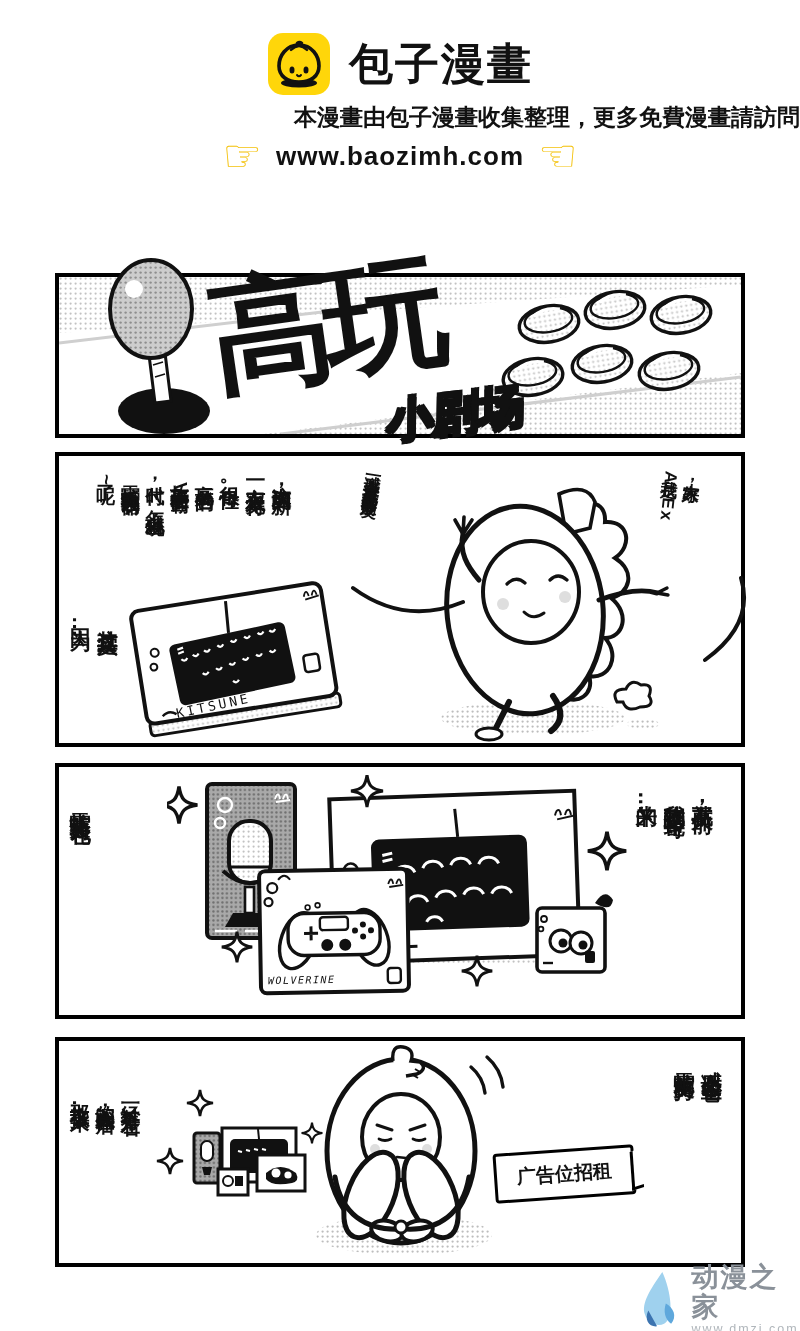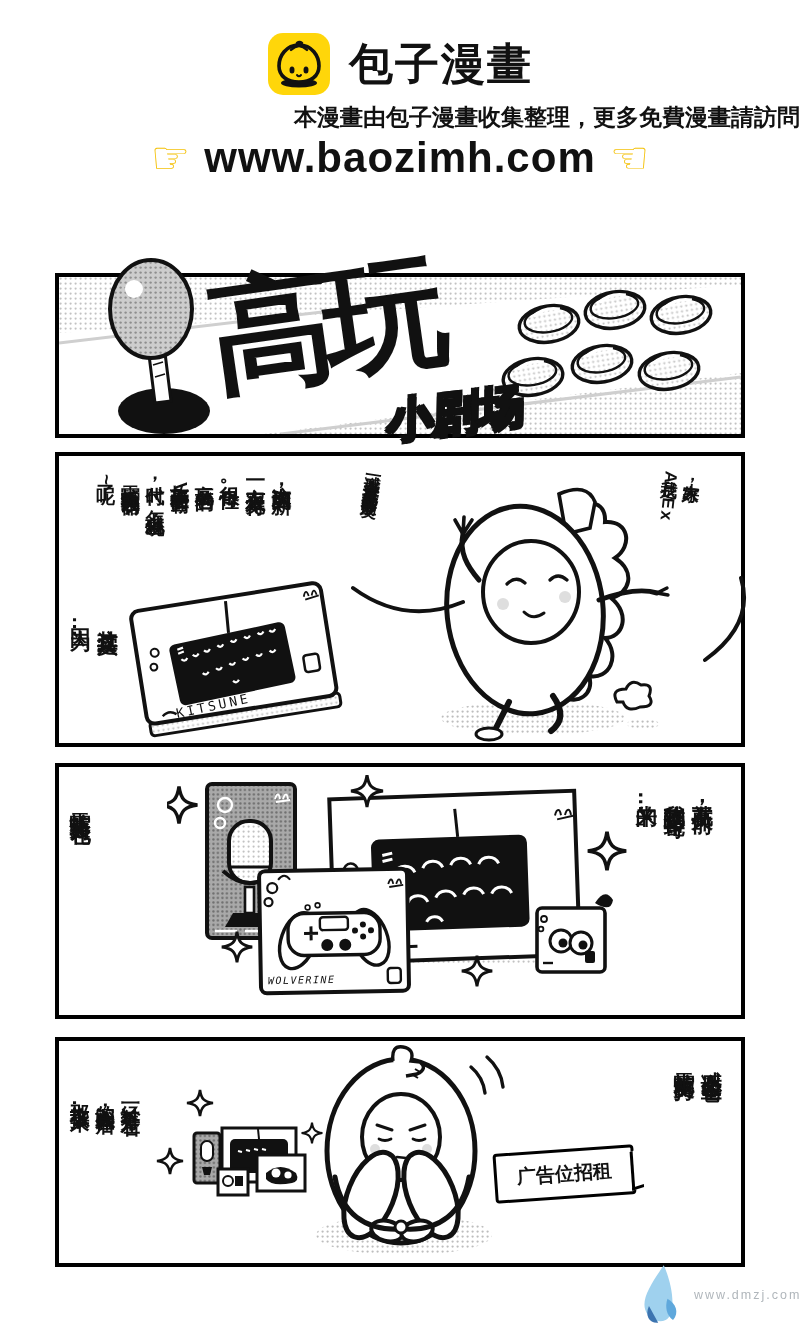--- a/index.html
+++ b/index.html
@@ -5,21 +5,21 @@
   html,body{margin:0;padding:0;background:#fff;}
   .page{position:relative;width:800px;height:1331px;background:#fff;overflow:hidden;
         font-family:"Liberation Sans","DejaVu Sans",sans-serif;color:#111;}
   .abs{position:absolute;}
 
   
   .brand-row{position:absolute;top:32px;left:0;right:0;display:flex;justify-content:center;align-items:center;gap:18px;}
   .brand-title{font-size:44px;font-weight:800;letter-spacing:2px;}
   .notice{position:absolute;top:102px;left:0;right:0;text-align:right;font-size:23px;font-weight:700;}
   .url-row{position:absolute;top:134px;left:0;right:0;display:flex;justify-content:center;align-items:center;gap:14px;}
-  .url{font-size:42px;font-weight:700;letter-spacing:1px;}
+  .url{font-size:26px;font-weight:700;letter-spacing:1px;}
   .pointer{font-size:44px;color:#F4C20D;line-height:1;}
 
   
   .panel{position:absolute;left:55px;width:690px;border:4px solid #000;background:#fff;box-sizing:border-box;}
   .title-panel{top:273px;height:165px;}
   .clip{position:absolute;inset:0;overflow:hidden;}
   .p1{top:452px;height:295px;}
   .p2{top:763px;height:256px;}
   .p3{top:1037px;height:230px;}
 
@@ -419,17 +419,18 @@
     </div>
   </div>
 
   <div class="watermark">
     <svg width="50" height="64" viewBox="0 0 54 68">
       <path d="M30,2 C16,22 6,38 10,50 C13,60 24,65 32,61 C44,55 40,24 30,2 Z" fill="#9FD1EE"></path>
       <path d="M14,46 C9,57 15,65 24,64 C20,57 17,51 14,46 Z" fill="#3C74B0"></path>
       <path d="M34,38 C43,43 47,53 40,61 C33,56 31,47 34,38 Z" fill="#5FA8DC"></path>
     </svg>
     <div>
+      <div class="wm-name">动漫之家</div>
       <div class="wm-url">www.dmzj.com</div>
     </div>
   </div>
 
 </div>
 
 </body></html>

